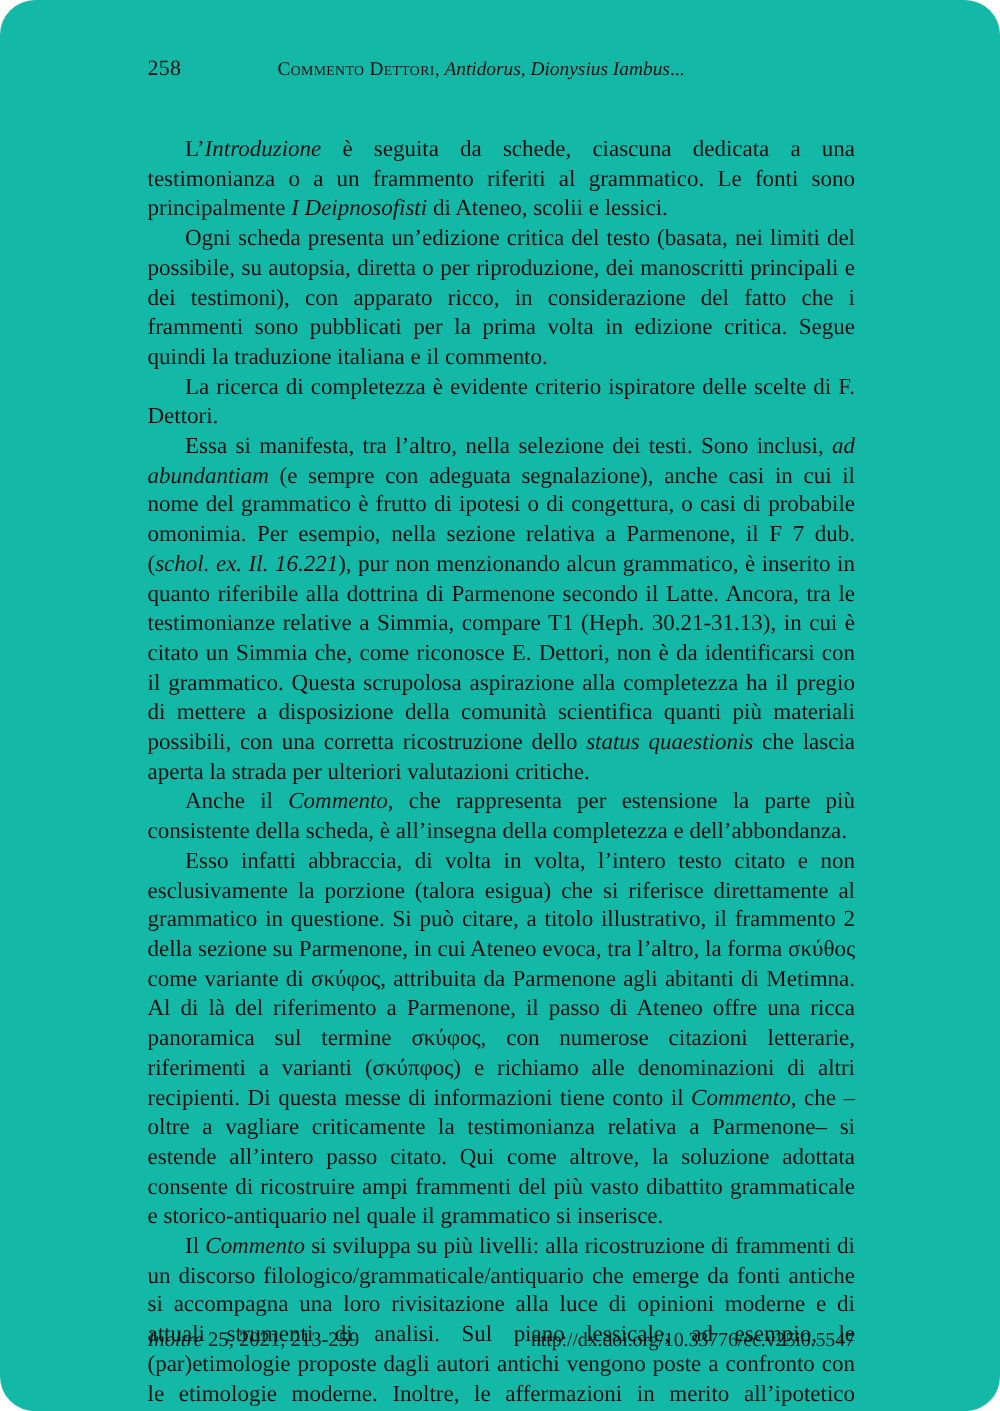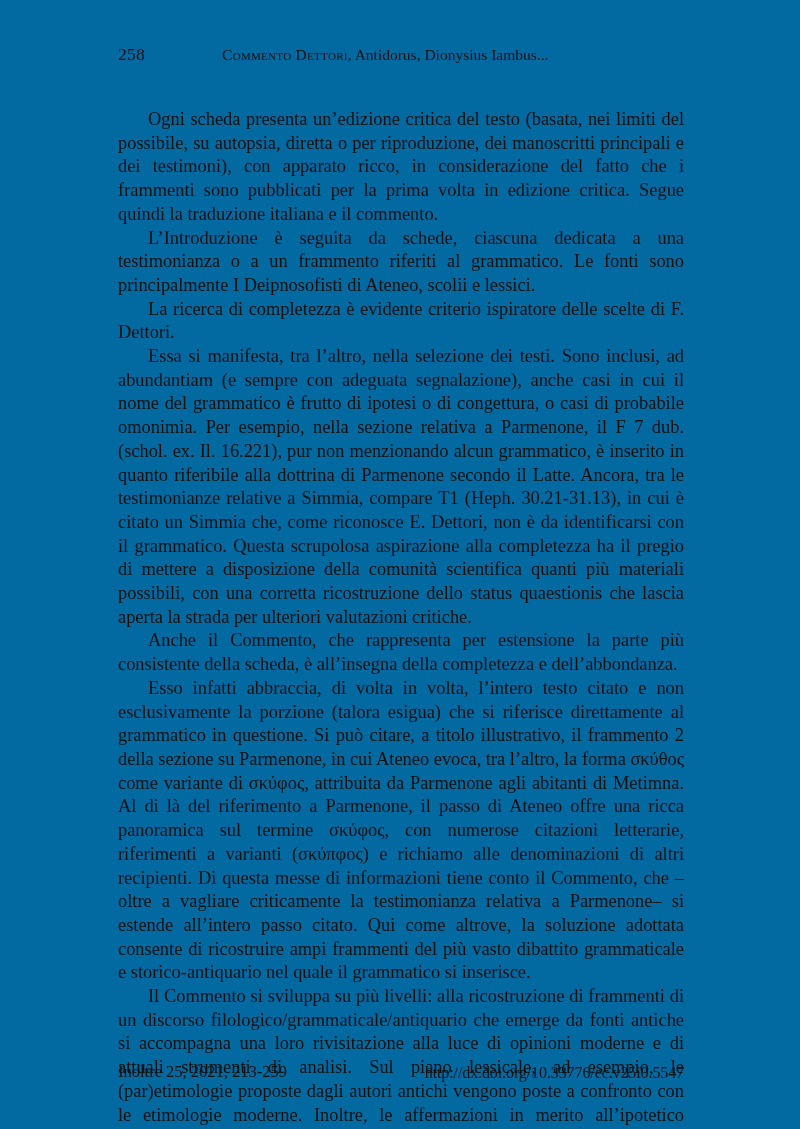--- a/index.html
+++ b/index.html
@@ -4,25 +4,26 @@
 <style>
   html, body {
     margin: 0;
     padding: 0;
     background: #ffffff;
   }
   .page {
     position: relative;
     width: 800px;
     height: 1129px;
-    background: #0369a1;
+    background: #14b8a6;
     overflow: hidden;
     font-family: "Liberation Serif", "DejaVu Serif", serif;
     color: #111111;
     box-sizing: border-box;
+    border-radius: 28px;
   }
 
   
   .running-head {
     position: absolute;
     top: 44px;
     left: 118px;
     width: 566px;
     height: 22px;
     display: flex;
@@ -35,21 +36,21 @@
     flex: none;
   }
   .head-title {
     font-size: 15.5px;
     white-space: nowrap;
   }
   .smallcaps {
     font-variant: small-caps;
     letter-spacing: 0.3px;
   }
-  .it { }
+  .it { font-style: italic; }
 
   
   .textblock {
     position: absolute;
     top: 108px;
     left: 118px;
     width: 566px;
   }
   p.para {
     margin: 0;
@@ -92,22 +93,22 @@
 <div class="page">
 
   <div class="running-head">
     <span class="folio">258</span>
     <span class="head-title">
       <span class="smallcaps">Commento Dettori</span><span>, </span><span class="it">Antidorus, Dionysius Iambus</span><span>...</span>
     </span>
   </div>
 
   <div class="textblock">
+      <p class="para"><span>L’</span><span class="it">Introduzione</span><span> è seguita da schede, ciascuna dedicata a una testimonianza o a un frammento riferiti al grammatico. Le fonti sono principalmente </span><span class="it">I Deipnosofisti</span><span> di Ateneo, scolii e lessici.</span></p>
       <p class="para"><span>Ogni scheda presenta un’edizione critica del testo (basata, nei limiti del possibile, su autopsia, diretta o per riproduzione, dei manoscritti principali e dei testimoni), con apparato ricco, in considerazione del fatto che i frammenti sono pubblicati per la prima volta in edizione critica. Segue quindi la traduzione italiana e il commento.</span></p>
-      <p class="para"><span>L’</span><span class="it">Introduzione</span><span> è seguita da schede, ciascuna dedicata a una testimonianza o a un frammento riferiti al grammatico. Le fonti sono principalmente </span><span class="it">I Deipnosofisti</span><span> di Ateneo, scolii e lessici.</span></p>
       <p class="para"><span>La ricerca di completezza è evidente criterio ispiratore delle scelte di F. Dettori.</span></p>
       <p class="para"><span>Essa si manifesta, tra l’altro, nella selezione dei testi. Sono inclusi, </span><span class="it">ad abundantiam</span><span> (e sempre con adeguata segnalazione), anche casi in cui il nome del grammatico è frutto di ipotesi o di congettura,  o casi di probabile omonimia. Per esempio, nella sezione relativa a Parmenone, il F 7 dub. (</span><span class="it">schol. ex. Il. 16.221</span><span>), pur non menzionando alcun grammatico, è inserito in quanto riferibile alla dottrina di Parmenone secondo il Latte. Ancora, tra le testimonianze relative a Simmia, compare T1 (Heph. 30.21-31.13), in cui è citato un Simmia che, come riconosce E. Dettori, non è da identificarsi con il grammatico. Questa scrupolosa aspirazione alla completezza ha il pregio di mettere a disposizione della comunità scientifica quanti più materiali possibili, con una corretta ricostruzione dello </span><span class="it">status quaestionis</span><span> che lascia aperta la strada per ulteriori valutazioni critiche.</span></p>
       <p class="para"><span>Anche il </span><span class="it">Commento</span><span>, che rappresenta per estensione la parte più consistente della scheda, è all’insegna della completezza e dell’abbondanza.</span></p>
       <p class="para"><span>Esso infatti abbraccia, di volta in volta, l’intero testo citato e non esclusivamente la porzione (talora esigua) che si riferisce direttamente al grammatico in questione. Si può citare, a titolo illustrativo, il frammento 2 della sezione su Parmenone, in cui Ateneo evoca, tra l’altro, la forma σκύθος come variante di σκύφος, attribuita da Parmenone agli abitanti di Metimna. Al di là del riferimento a Parmenone, il passo di Ateneo offre una ricca panoramica sul termine σκύφος, con numerose citazioni letterarie, riferimenti a varianti (σκύπφος) e richiamo alle denominazioni di altri recipienti. Di questa messe di informazioni tiene conto il </span><span class="it">Commento</span><span>, che –oltre a vagliare criticamente la testimonianza relativa a Parmenone– si estende all’intero passo citato. Qui come altrove, la soluzione adottata consente di ricostruire ampi frammenti del più vasto dibattito grammaticale e storico-antiquario nel quale il grammatico si inserisce.</span></p>
       <p class="para"><span>Il </span><span class="it">Commento</span><span> si sviluppa su più livelli: alla ricostruzione di frammenti di un discorso filologico/grammaticale/antiquario che emerge da fonti antiche si accompagna una loro rivisitazione alla luce di opinioni moderne e di attuali strumenti di analisi. Sul piano lessicale, ad esempio, le (par)etimologie proposte dagli autori antichi vengono poste a confronto con le etimologie moderne. Inoltre, le affermazioni in merito all’ipotetico carattere dialettale di</span></p>
     </div>
 
   <div class="footer">
     <div class="footer-left">
       <span class="it">Inoltre</span><span> 25, 2021, 213-259</span>

